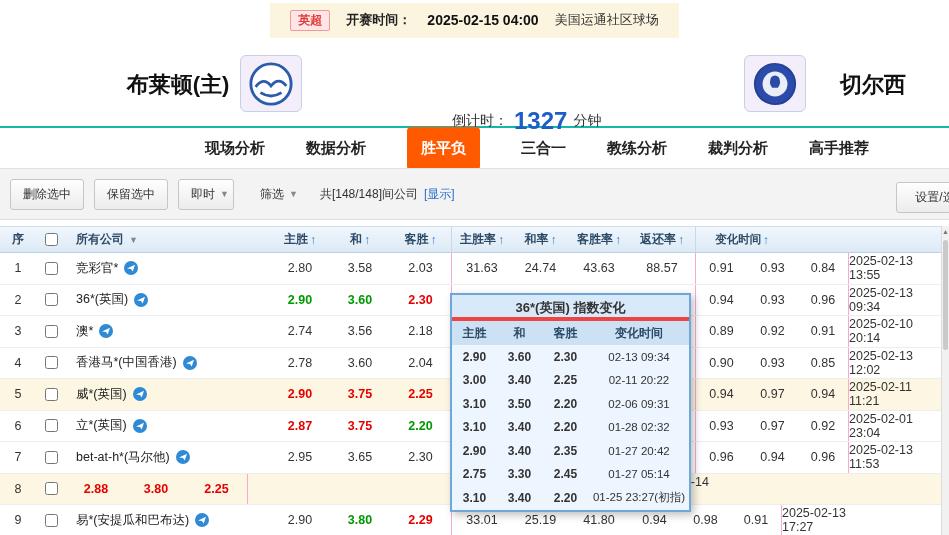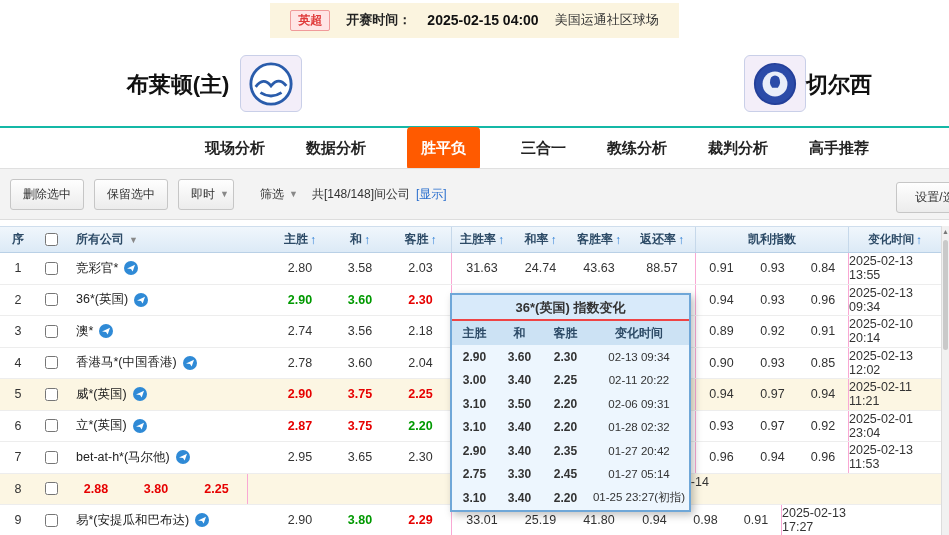--- a/index.html
+++ b/index.html
@@ -12,39 +12,39 @@
   .top-box{display:flex;align-items:center;gap:16px;background:#fbf4df;padding:7px 20px}
   .league-badge{background:#ffe5e5;border:1px solid #f09a9a;color:#e03a3a;font-size:12px;font-weight:bold;padding:1px 7px;border-radius:2px}
   .kick-label{font-size:13px;font-weight:bold;color:#222}
   .kick-time{font-size:14px;font-weight:bold;color:#111}
   .venue{font-size:13px;color:#333}
 
   
   .team-bar{position:relative;height:86px}
   .team-name{position:absolute;top:30px;font-size:22px;font-weight:bold;color:#111;text-align:center}
   .team-name.home{left:108px;width:140px}
-  .team-name.away{left:794px;width:90px}
+  .team-name.away{left:828px;width:90px}
   .logo-box{position:absolute;top:15px;width:62px;height:57px;background:#f3eef9;border:1px solid #c9cfe8;border-radius:6px;display:flex;align-items:center;justify-content:center}
   .logo-box.home{left:240px}
   .logo-box.away{left:744px}
   .countdown{position:absolute;left:452px;top:66px;height:30px;font-size:14px;color:#333;display:flex;align-items:center}
   .cd-num{font-size:24px;font-weight:bold;color:#1d5dc8;margin:0 6px}
 
   
   .nav{height:42px;border-top:2px solid #14b8a6;display:flex;align-items:center;justify-content:center;gap:41px;padding-left:125px}
   .tab{font-size:15px;font-weight:bold;color:#222;cursor:pointer;white-space:nowrap}
   .tab.active{background:#ff5a00;color:#fff;border-radius:4px;padding:12px 14px}
 
   
   .toolbar{position:relative;height:52px;background:#f3f3f3;border-top:1px solid #e0e0e0;border-bottom:1px solid #ddd;display:flex;align-items:center;padding:0 10px;font-size:12px;color:#333}
   .tbtn{border:1px solid #c6c6c6;border-radius:3px;background:linear-gradient(#fefefe,#ececec);padding:6px 12px;font-size:12px;color:#333;margin-right:10px;cursor:pointer;white-space:nowrap}
   .tdrop{display:flex;justify-content:space-between;align-items:center;width:56px}
   .caret{font-size:9px;color:#888;margin-left:5px}
   .filter{margin:0 14px 0 16px;display:flex;align-items:center;cursor:pointer}
-  .count{margin-left:0}
+  .count{margin-left:8px}
   .show-link{color:#2a6fce;margin-left:6px;cursor:pointer}
   .settings{position:absolute;left:896px;top:13px;width:90px;overflow:hidden;white-space:nowrap}
 
   
   .thead{display:flex;width:941px;height:27px;margin-top:6px;background:linear-gradient(#f0f6fc,#dceaf6);border-top:1px solid #cfdeed;border-bottom:1px solid #b9d0e6;font-size:12px;color:#2c4a66;font-weight:bold}
   .hc{display:flex;align-items:center;justify-content:center}
   .arrow{color:#2e7fd6;margin-left:2px;font-weight:bold}
   .hc-left{justify-content:flex-start;padding-left:10px}
   .hsep{border-right:1px solid #c6d8ea}
   .w-seq{width:36px}.w-chk{width:30px}.w-company{width:204px}
@@ -58,21 +58,21 @@
   .tc-left{justify-content:flex-start;padding-left:10px;gap:6px}
   .cname{font-size:12.5px;color:#222}
   .sep{border-right:1px solid #f9a8d4}
   .c-red{color:#e60000;font-weight:bold}
   .c-green{color:#009900;font-weight:bold}
   input[type=checkbox]{width:13px;height:13px;cursor:pointer}
   .cicon{cursor:pointer;flex:none}
 
   
   .popup{position:absolute;left:450px;top:293px;width:241px;background:#edf6fe;border:2px solid #6fa7d8;box-shadow:3px 3px 8px rgba(0,0,0,.25);z-index:10}
-  .popup-title{height:26px;line-height:26px;text-align:center;font-size:13px;font-weight:bold;color:#333;background:#d8eafa;border-bottom:2px solid #ef4444}
+  .popup-title{height:26px;line-height:26px;text-align:center;font-size:13px;font-weight:bold;color:#333;background:#d8eafa;border-bottom:4px solid #ef4444}
   .popup-head{display:flex;height:24px;background:#cce2f4;align-items:center}
   .popup-head .pc{font-size:12px;font-weight:bold;color:#2c4a66}
   .prow{display:flex;height:23.5px;align-items:center}
   .pc{display:flex;align-items:center;justify-content:center;font-size:12px;font-weight:bold;color:#333}
   .pw0{width:45px}.pw1{width:45px}.pw2{width:47px}.pw3{width:100px}
   .ptime{font-weight:normal;font-size:11.5px;color:#333}
 
   
   .vscroll{position:absolute;right:0;top:226px;bottom:0;width:8px;background:#f1f1f1;border-left:1px solid #dcdcdc}
   .sb-up{position:absolute;top:0;left:0;width:7px;height:12px;font-size:7px;color:#777;text-align:center;line-height:12px;cursor:pointer}
@@ -93,20 +93,25 @@
   </div>
 
   <div class="team-bar">
     <div class="team-name home">布莱顿(主)</div>
     <div class="logo-box home">
       <svg width="46" height="46" viewBox="0 0 48 48">
         <circle cx="24" cy="24" r="21" fill="#fff" stroke="#2a5cab" stroke-width="3"></circle>
         <path d="M8 27 q8 -11 16 -1 q8 -10 16 0" stroke="#2a5cab" stroke-width="3" fill="none"></path>
         <path d="M13 33 q11 7 22 0" stroke="#2a5cab" stroke-width="3" fill="none"></path>
       </svg>
+    </div>
+    <div class="countdown">
+      <span>倒计时：</span>
+      <span class="cd-num">1327</span>
+      <span>分钟</span>
     </div>
     <div class="logo-box away">
       <svg width="46" height="46" viewBox="0 0 48 48">
         <circle cx="24" cy="24" r="21" fill="#2b4ba8" stroke="#24409a" stroke-width="2"></circle>
         <circle cx="24" cy="24" r="13" fill="#e9eef9"></circle>
         <path d="M20 17 q4 -4 8 0 q3 6 -1 11 h-6 q-4 -5 -1 -11z" fill="#2b4ba8"></path>
       </svg>
     </div>
     <div class="team-name away">切尔西</div>
   </div>
@@ -167,23 +172,20 @@
         <span class="arrow">↑</span>
       </div>
     <div class="hc w-r3">
         <span>客胜率</span>
         <span class="arrow">↑</span>
       </div>
     <div class="hc w-r4 hsep">
         <span>返还率</span>
         <span class="arrow">↑</span>
       </div>
-    <div class="hc w-kelly hsep">
-        <span>凯利指数</span>
-      </div>
     <div class="hc w-time">
         <span>变化时间</span>
         <span class="arrow">↑</span>
       </div>
   </div>
 
   <div class="tbody">
       <div class="trow">
         <div class="tc w-seq">1</div>
         <div class="tc w-chk">

